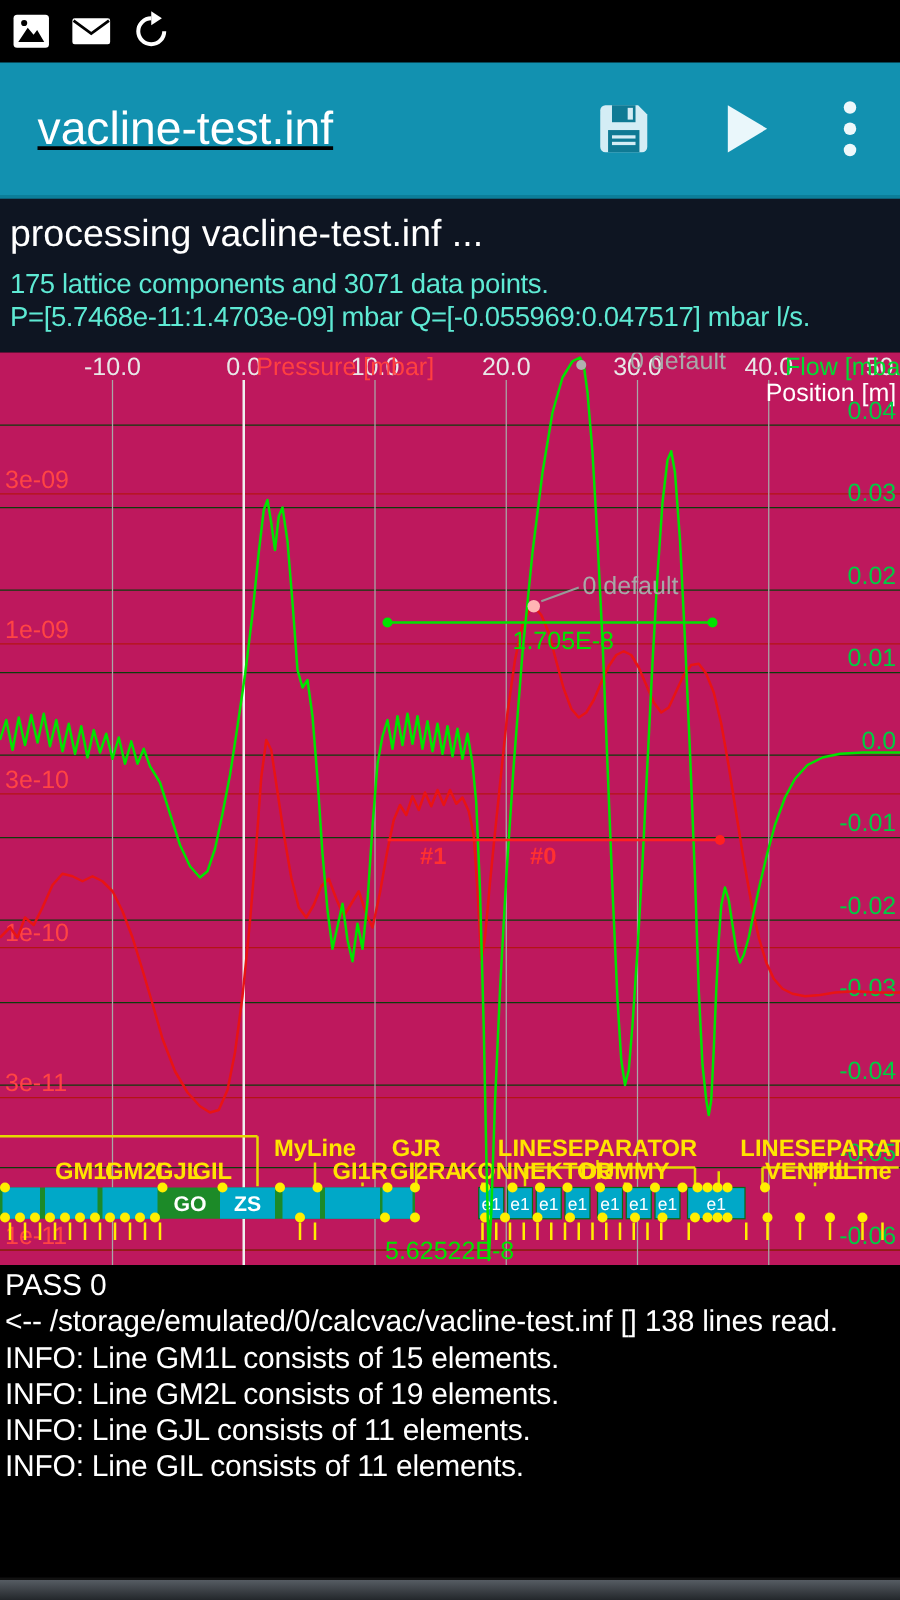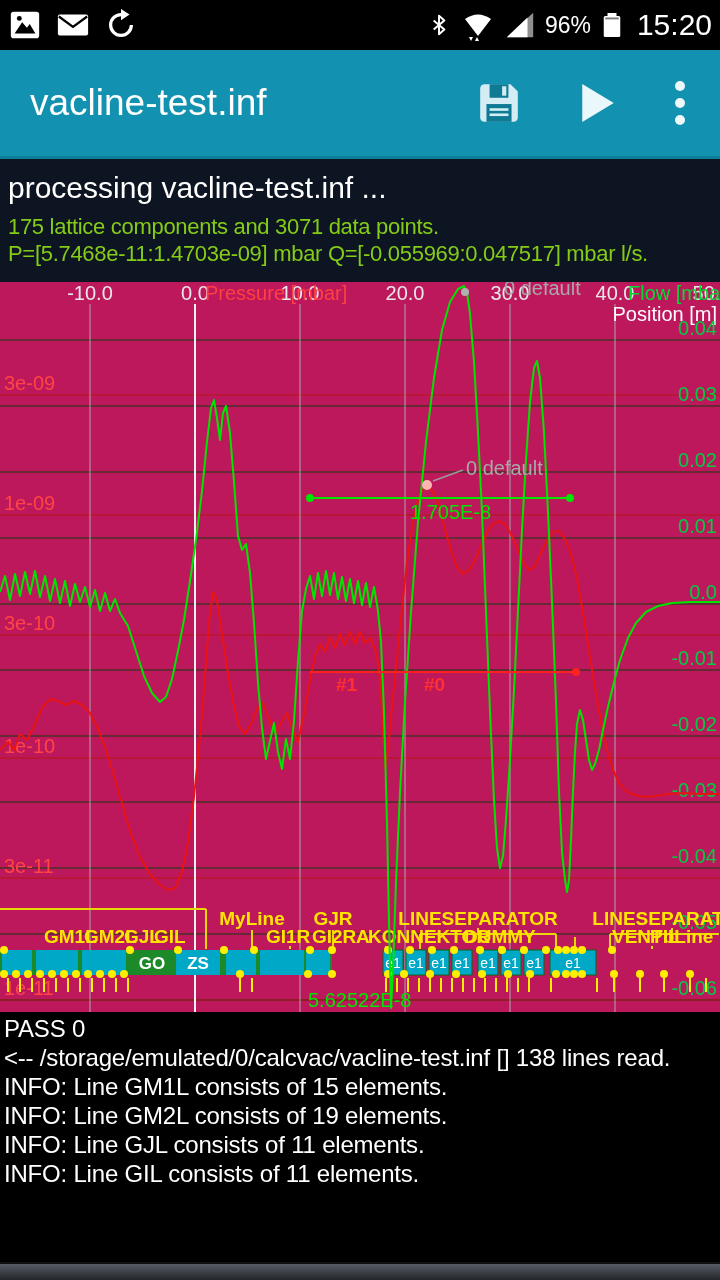--- a/index.html
+++ b/index.html
@@ -6,28 +6,28 @@
   .screen{position:relative;width:720px;height:1280px;background:#000;overflow:hidden;
           font-family:"Liberation Sans",sans-serif;}
   
   .status-bar{height:50px;background:#000;display:flex;align-items:center;padding:0 8px;box-sizing:border-box;}
   .sb-left{display:flex;gap:14px;align-items:center;}
   .sb-right{margin-left:auto;display:flex;gap:9px;align-items:center;}
   .sb-percent{color:#fff;font-size:23px;}
   .sb-time{color:#fff;font-size:30px;margin-left:4px;}
   
   .toolbar{height:106px;background:#1291b0;border-bottom:3px solid #0c7e99;
-           display:flex;align-items:center;padding:0 34px 0 30px;box-sizing:content-box;}
+           display:flex;align-items:center;padding:0 34px 0 30px;box-sizing:content-box;text-decoration:underline;}
   .app-title{color:#fff;font-size:37px;}
   .tb-actions{margin-left:auto;display:flex;align-items:center;gap:58px;}
   .tb-btn{background:none;border:none;padding:0;margin:0;cursor:pointer;line-height:0;}
   
   .proc{height:123px;background:#0e1522;box-sizing:border-box;padding:4px 6px 0 8px;overflow:hidden;}
   .proc-title{color:#fff;font-size:30px;line-height:50px;white-space:nowrap;}
-  .proc-line{color:#84cc16;font-size:22px;line-height:27px;letter-spacing:-0.3px;white-space:nowrap;}
+  .proc-line{color:#5eead4;font-size:22px;line-height:27px;letter-spacing:-0.3px;white-space:nowrap;}
   
   .chart{height:730px;background:#be185d;overflow:hidden;position:relative;}
   #chart-svg text{font-family:"Liberation Sans",sans-serif;}
   
   .log{height:250px;background:#000;color:#fff;font-size:24px;line-height:29px;
        padding:2px 4px 0 4px;box-sizing:border-box;overflow:hidden;letter-spacing:-0.2px;}
   .log-line{white-space:nowrap;}
   
   .nav-hint{height:18px;background:linear-gradient(#565c63,#23272b);border-top:2px solid #111;box-sizing:border-box;}
 </style>
@@ -44,41 +44,20 @@
         <circle cx="12" cy="11" r="2.6" fill="#000"></circle>
       </svg>
       <svg width="34" height="34" viewBox="0 0 36 36">
         <rect x="2" y="7" width="32" height="22" rx="2" fill="#fff"></rect>
         <polyline points="3,9 18,20 33,9" fill="none" stroke="#000" stroke-width="2.4"></polyline>
       </svg>
       <svg width="34" height="34" viewBox="0 0 36 36">
         <path d="M29,18 A11,11 0 1 1 18,7" fill="none" stroke="#fff" stroke-width="3.4"></path>
         <polygon points="18,1 18,13 27,7" fill="#fff"></polygon>
       </svg>
-    </div>
-    <div class="sb-right">
-      <svg width="26" height="34" viewBox="0 0 34 34">
-        <polyline points="10,11 24,23 17,29 17,5 24,11 10,23" fill="none" stroke="#fff" stroke-width="2.6" stroke-linejoin="round"></polyline>
-      </svg>
-      <svg width="34" height="34" viewBox="0 0 34 34">
-        <path d="M17,28 L4,11 Q17,2 30,11 Z" fill="#fff"></path>
-        <polygon points="8,29 12,29 10,33" fill="#fff"></polygon>
-        <polygon points="14,33 18,33 16,29" fill="#fff"></polygon>
-      </svg>
-      <svg width="32" height="34" viewBox="0 0 34 34">
-        <polygon points="3,30 31,30 31,4" fill="#8f8f8f"></polygon>
-        <polygon points="3,30 25,30 25,9" fill="#fff"></polygon>
-      </svg>
-      <span class="sb-percent">96%</span>
-      <svg width="24" height="34" viewBox="0 0 32 36">
-        <rect x="10" y="2" width="12" height="4" fill="#fff"></rect>
-        <rect x="5" y="6" width="22" height="28" rx="2" fill="#fff"></rect>
-        <rect x="7" y="8" width="18" height="2.5" fill="#777"></rect>
-      </svg>
-      <span class="sb-time">15:20</span>
     </div>
   </div>
 
   <div class="toolbar">
     <div class="app-title">vacline-test.inf</div>
     <div class="tb-actions">
       <button class="tb-btn">
         <svg width="46" height="46" viewBox="0 0 44 44">
           <path d="M8,4 H33 L40,11 V36 a4,4 0 0 1 -4,4 H8 a4,4 0 0 1 -4,-4 V8 a4,4 0 0 1 4,-4 Z" fill="#d4edf5"></path>
           <rect x="13" y="4" width="18" height="13" fill="#0f7a94"></rect>

